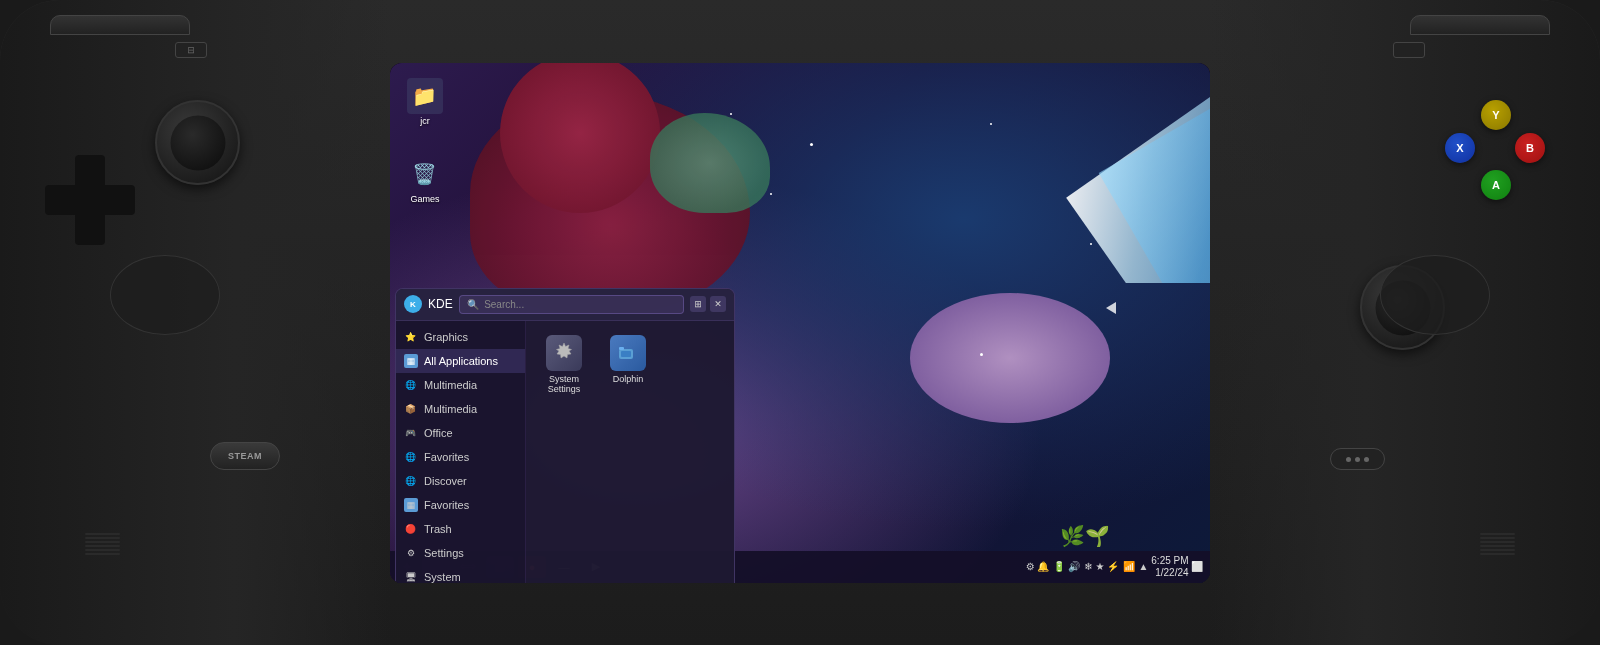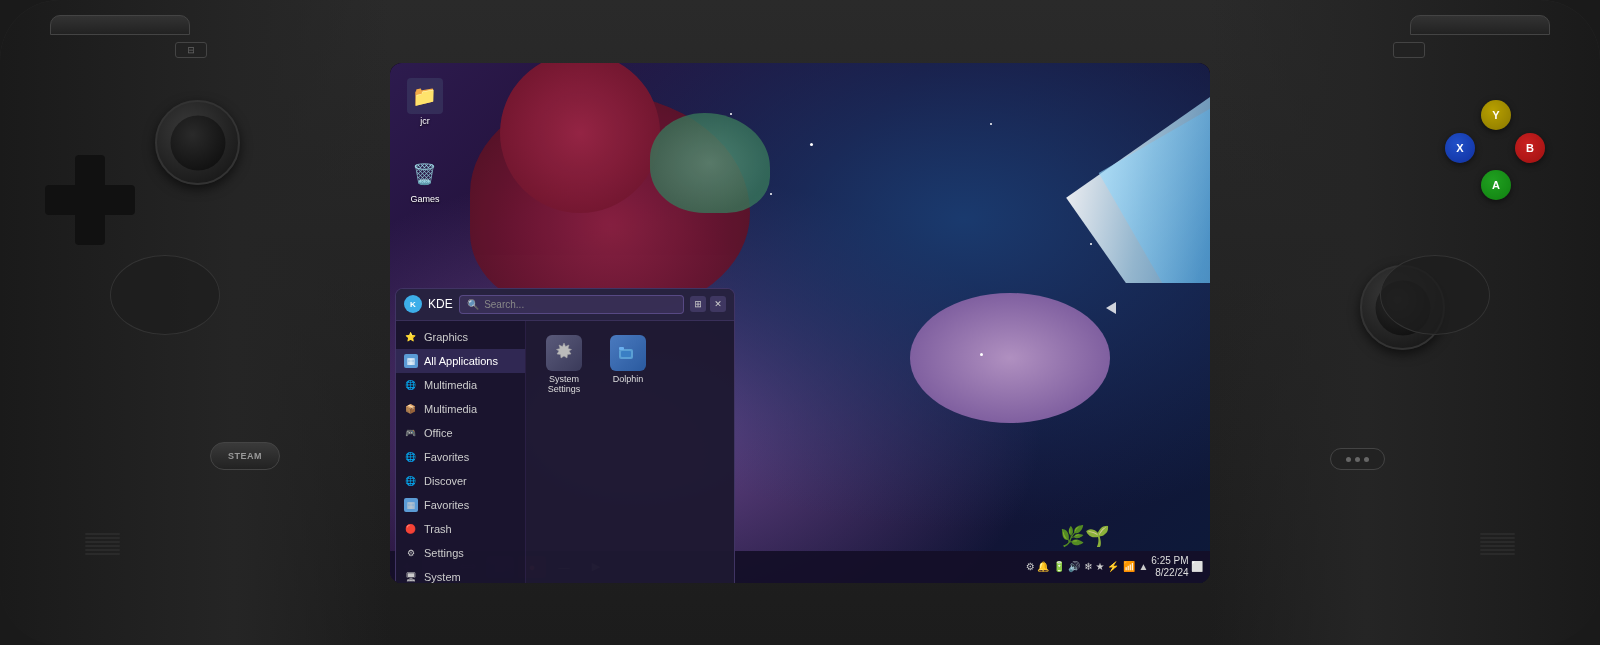--- a/index.html
+++ b/index.html
@@ -914,21 +914,21 @@
           <span class="taskbar-sys-icon">🔔</span>
           <span class="taskbar-sys-icon">🔋</span>
           <span class="taskbar-sys-icon">🔊</span>
           <span class="taskbar-sys-icon">❄</span>
           <span class="taskbar-sys-icon">★</span>
           <span class="taskbar-sys-icon">⚡</span>
           <span class="taskbar-sys-icon">📶</span>
           <span class="taskbar-sys-icon">▲</span>
           <div class="taskbar-time">
             <div>6:25 PM</div>
-            <div>8/22/24</div>
+            <div>1/22/24</div>
           </div>
           <span class="taskbar-sys-icon">⬜</span>
         </div>
       </div>
     </div>
   </div>
 
 </div>
 
 </body></html>

